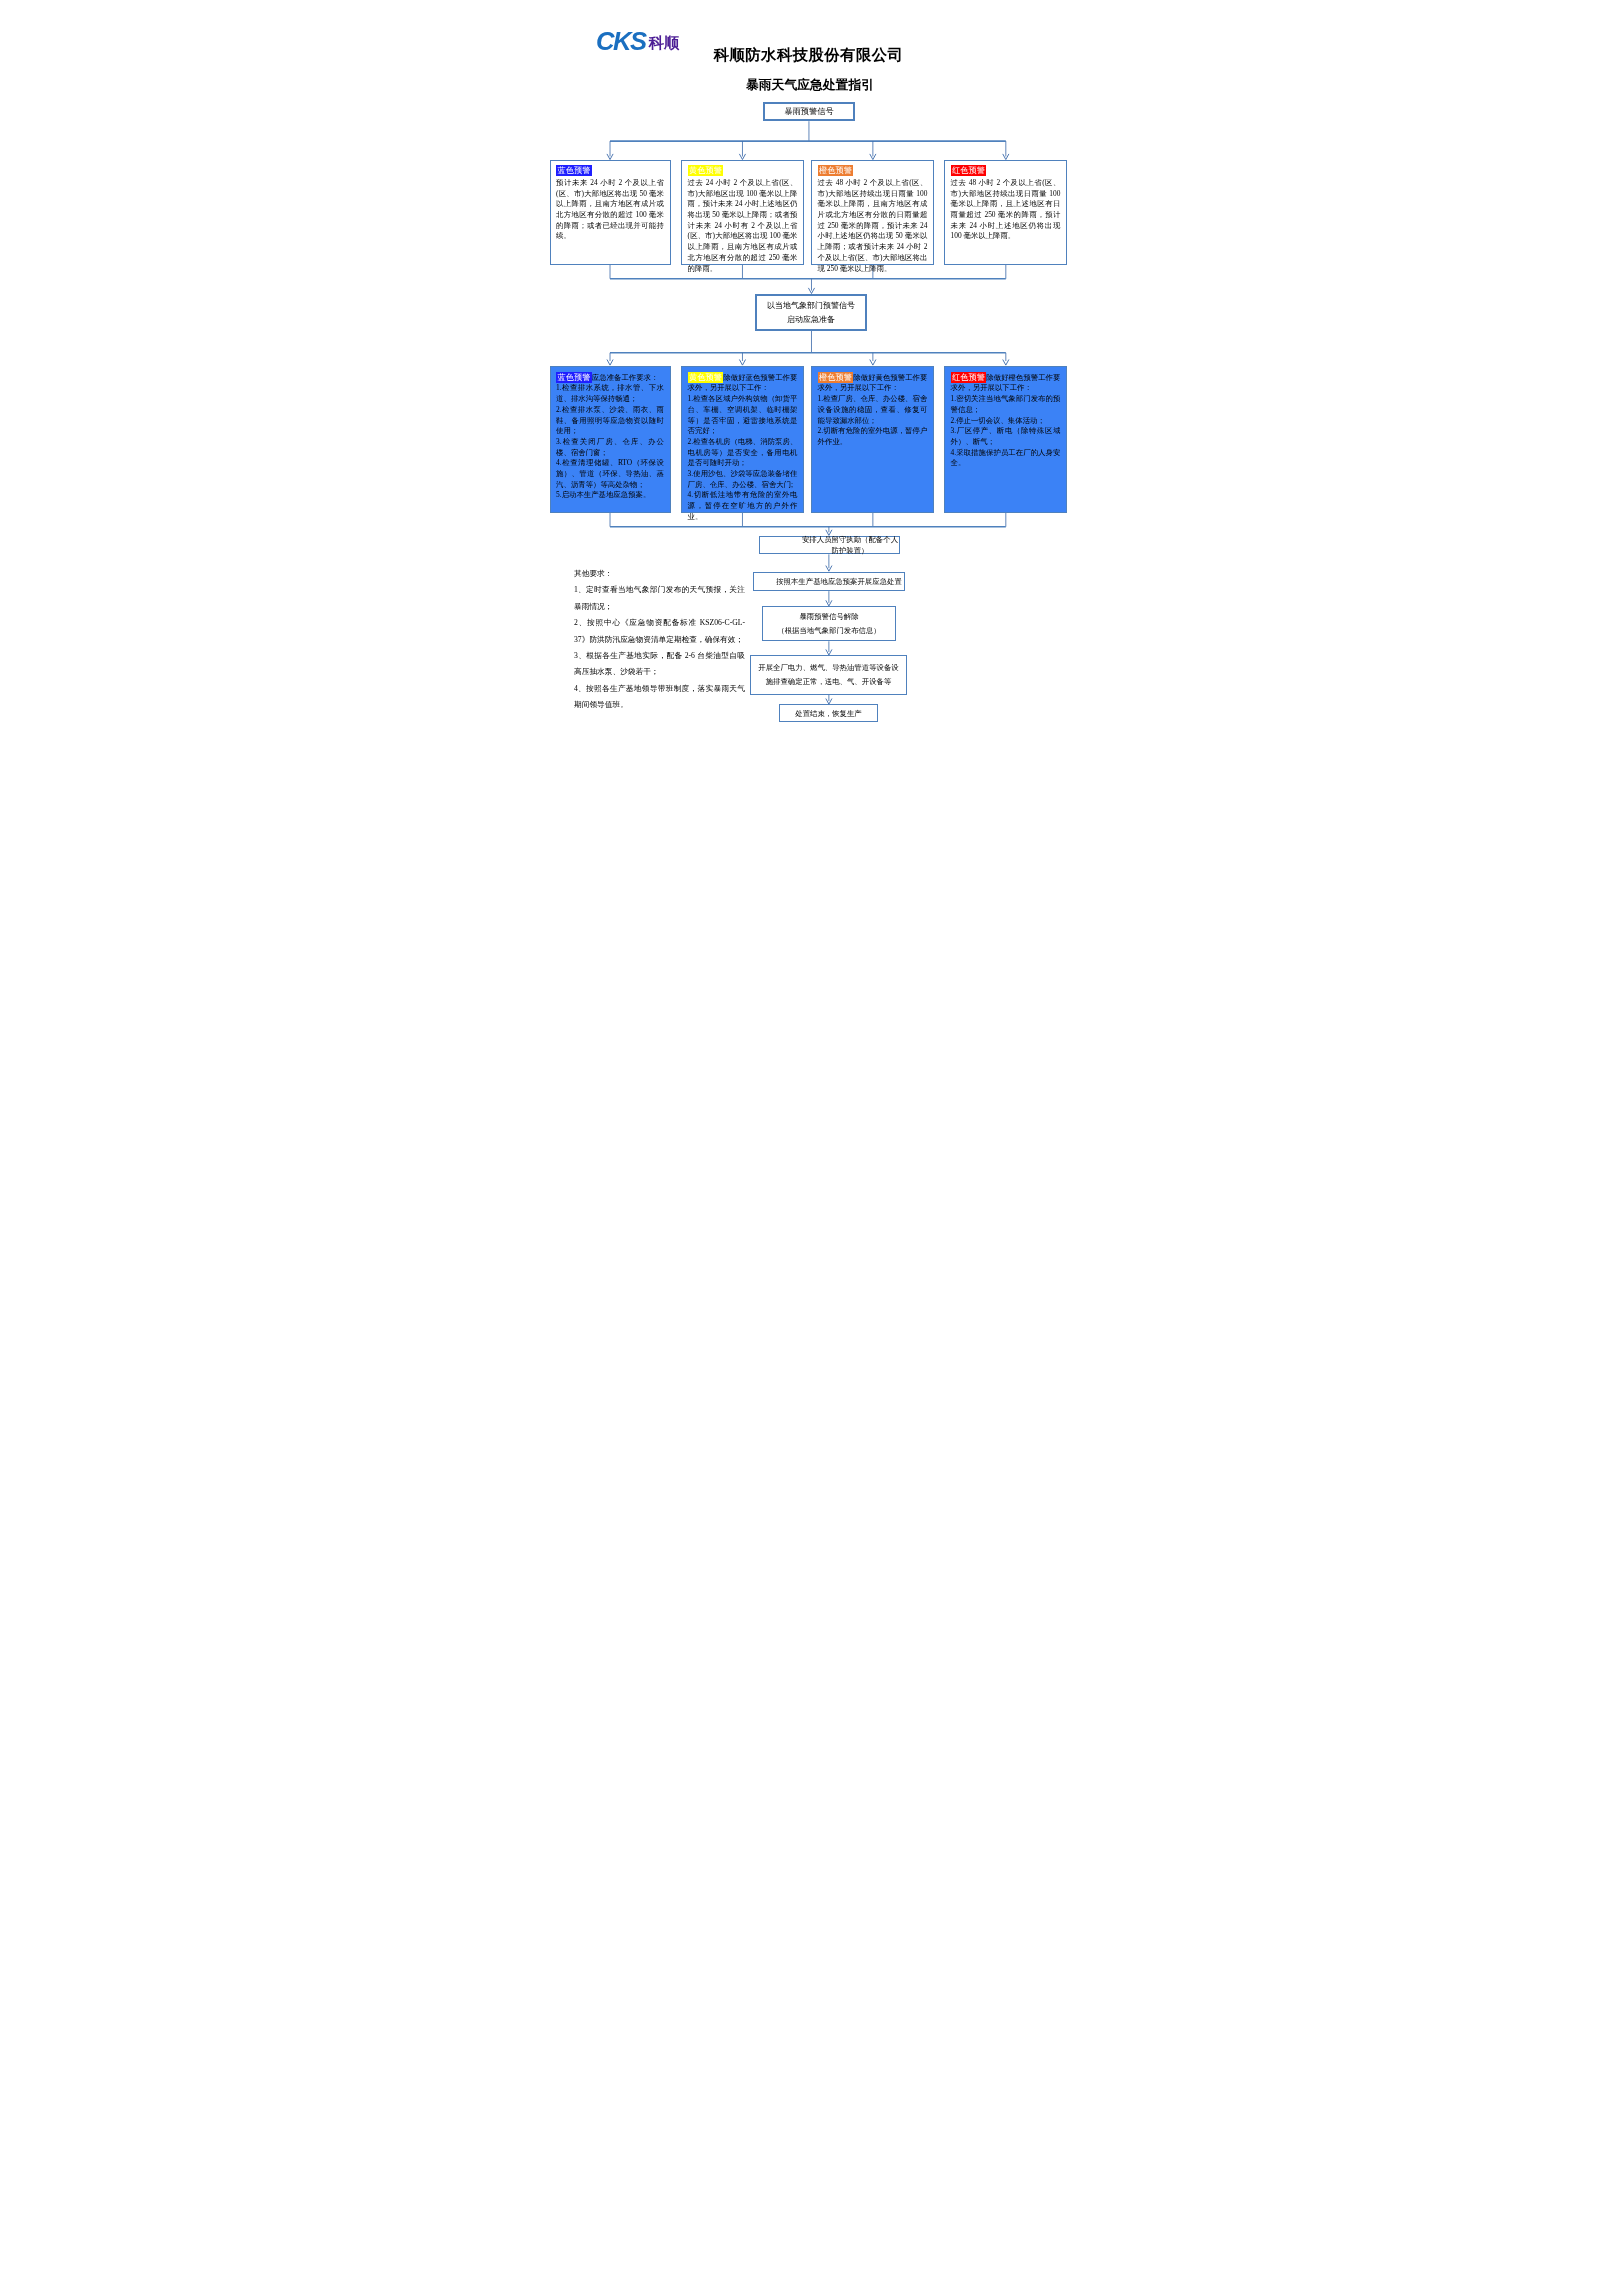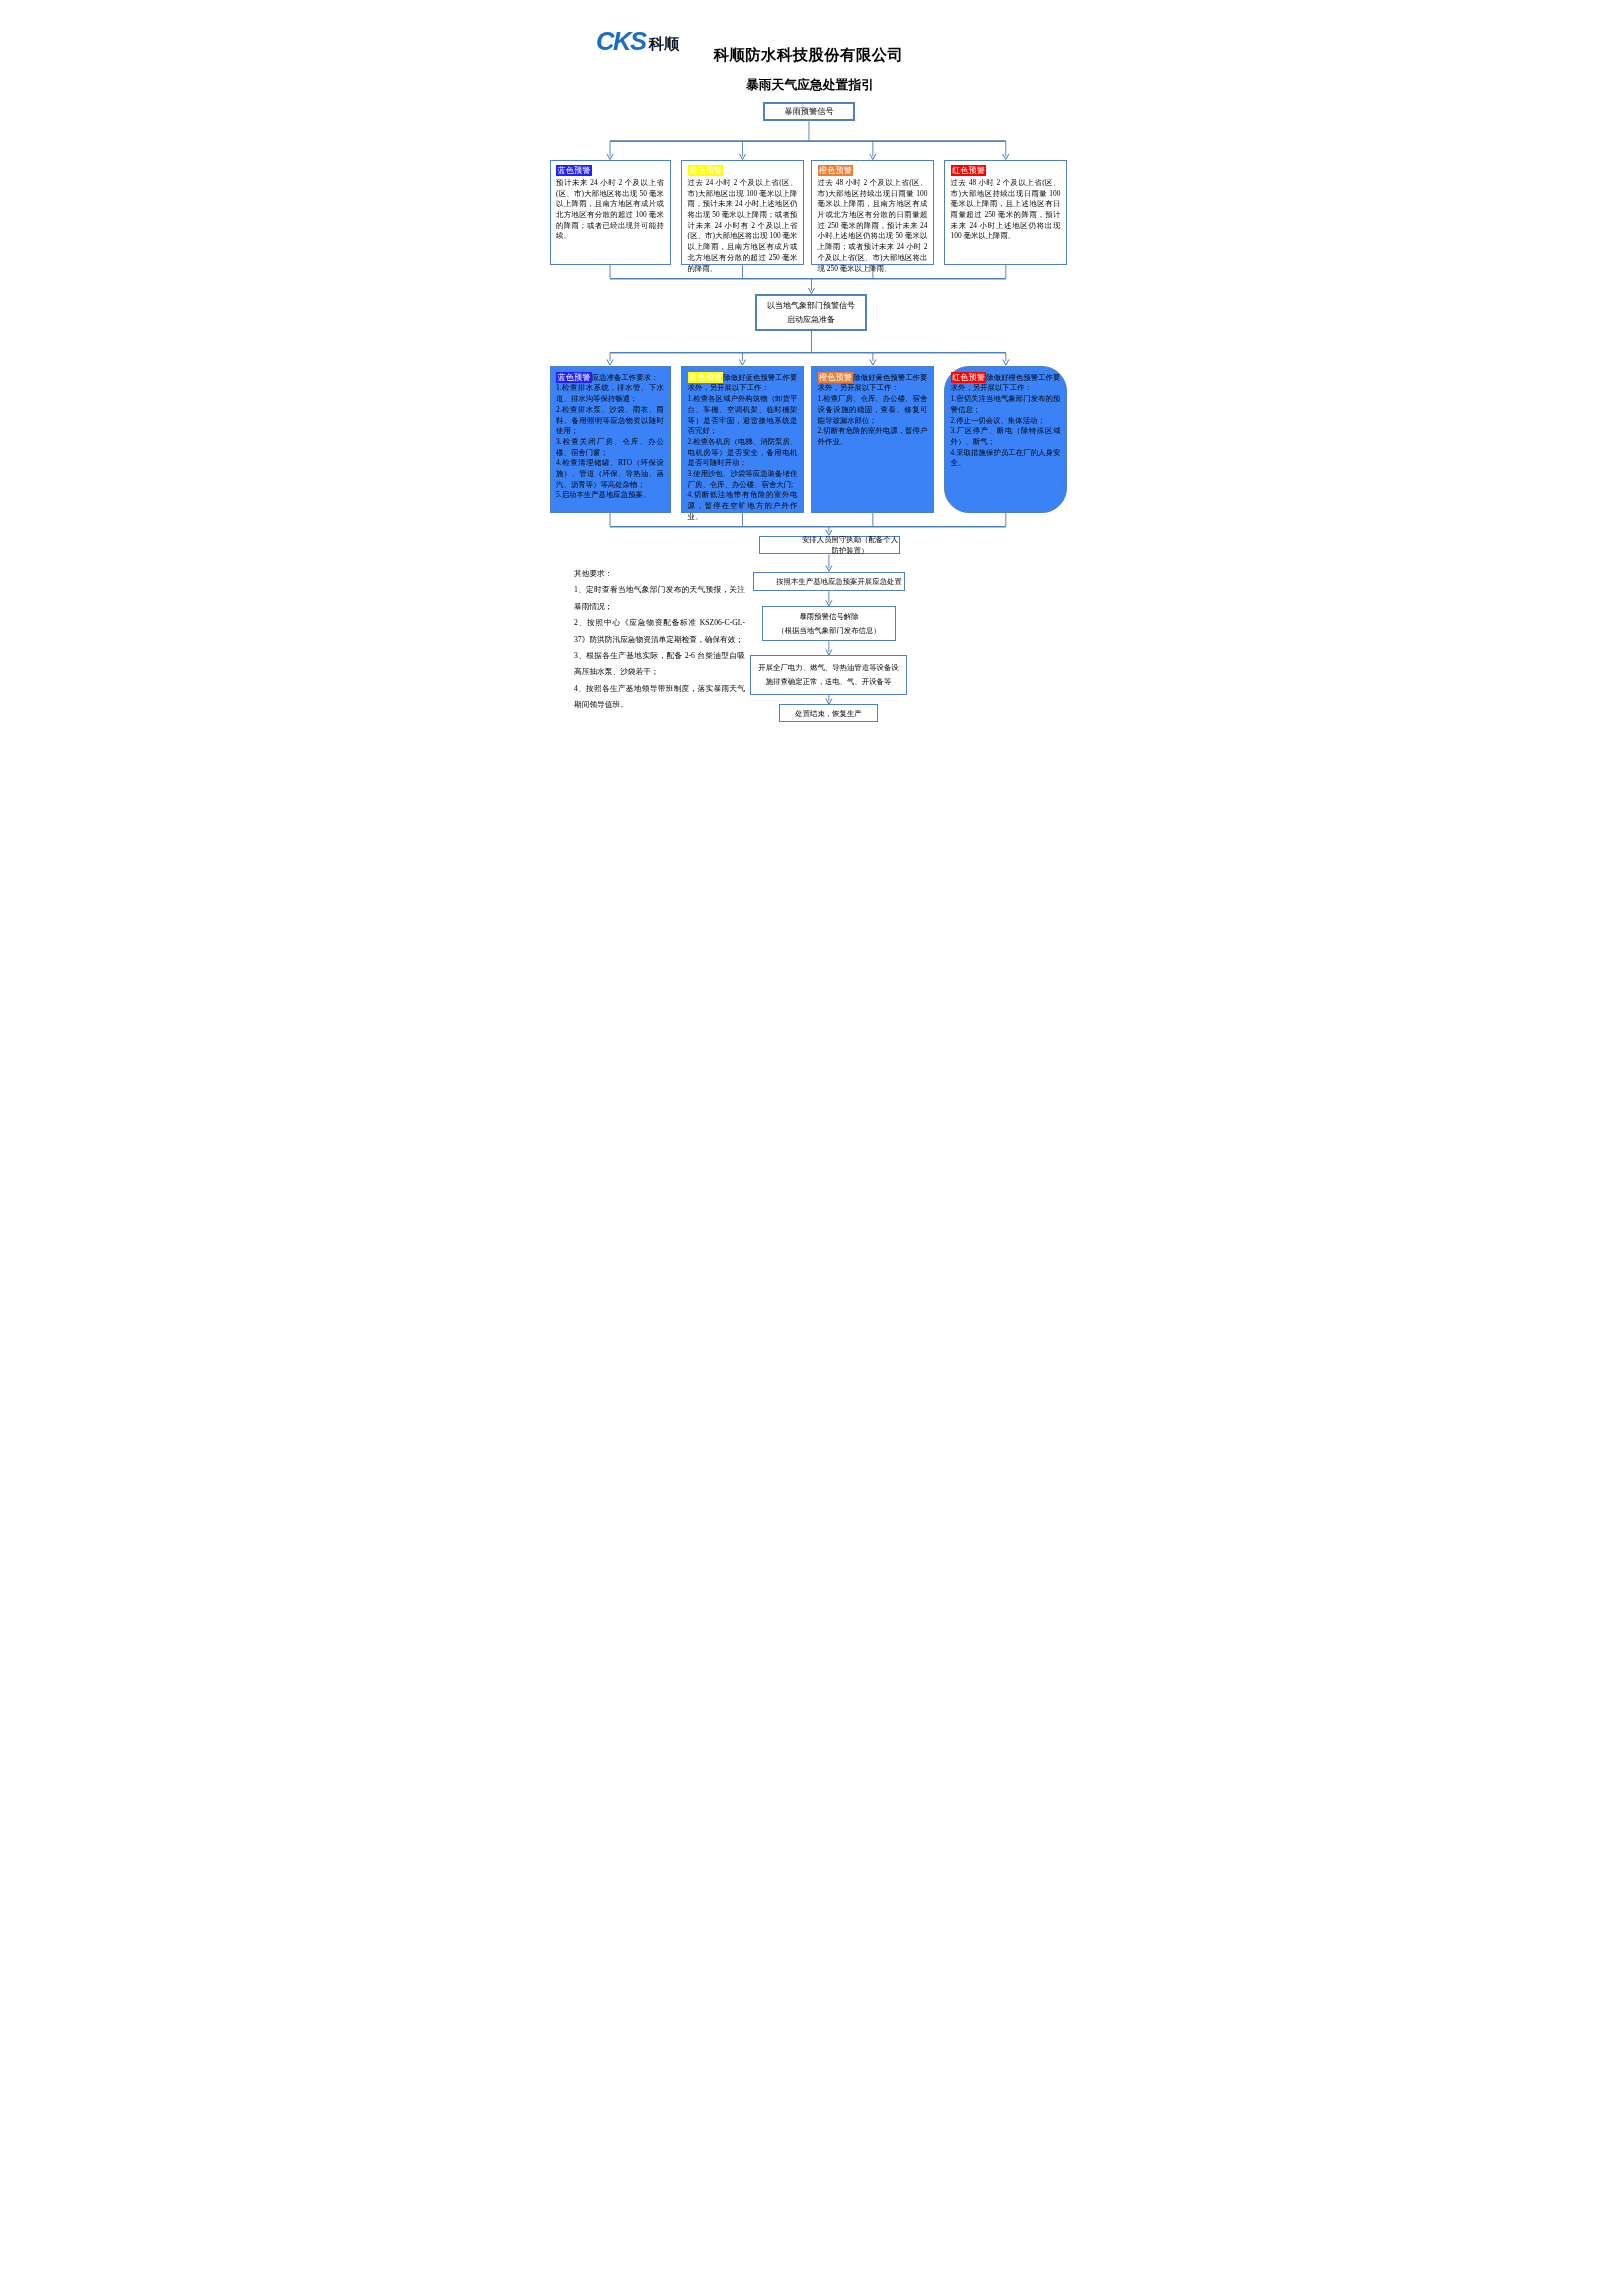--- a/index.html
+++ b/index.html
@@ -5,22 +5,22 @@
   html,body{margin:0;padding:0;background:#ffffff;}
   .page{position:relative;width:573px;height:810px;margin:0 auto;background:#fff;
         font-family:"Liberation Serif","DejaVu Serif",serif;color:#000;overflow:hidden;}
   svg.wires{position:absolute;left:0;top:0;pointer-events:none;}
   .ln{stroke:#3e6cab;stroke-width:1.6;fill:none;}
   .hl{stroke:#4f81bd;stroke-width:3;fill:none;}
   .ah{stroke:#3e6cab;stroke-width:1.8;fill:none;}
   .logo{position:absolute;left:71px;top:26.6px;display:flex;align-items:flex-end;}
   .logo-cks{font-family:"Liberation Sans","DejaVu Sans",sans-serif;font-style:italic;font-weight:bold;
             font-size:25.6px;line-height:29px;letter-spacing:-1.5px;color:#1b6fc0;}
-  .logo-brand{font-family:Liberation Serif, serif;font-weight:bold;
-              font-size:15.3px;line-height:22.5px;color:#0f172a;margin-left:3.1px;}
+  .logo-brand{font-family:Liberation Mono, monospace;font-weight:bold;
+              font-size:15.3px;line-height:22.5px;color:#4c1d95;margin-left:3.1px;}
   .title{position:absolute;left:0;top:45px;width:567px;text-align:center;
          font-size:15.3px;font-weight:bold;letter-spacing:0.5px;}
   .subtitle{position:absolute;left:0;top:77px;width:570px;text-align:center;
             font-size:12.8px;font-weight:bold;}
   .cbox{position:absolute;box-sizing:border-box;background:#fff;border:1.5px solid #4f81bd;
         display:flex;flex-direction:column;align-items:center;justify-content:center;
         text-align:center;font-size:7.4px;line-height:11.2px;}
   .cbox.b4{border-width:2px;}
   .wbox{position:absolute;top:160px;height:105px;box-sizing:border-box;background:#fff;
         border:1.5px solid #4f81bd;padding:3.6px 5.6px 3.1px 5.6px;font-size:7.4px;line-height:10.7px;}
@@ -139,21 +139,21 @@
         <div class="prep-item">4.切断低洼地带有危险的室外电源，暂停在空旷地方的户外作业。</div>
       </div>
   </div>
   <div class="pbox" style="left:286px;width:123px;">
     <div class="pintro"><span class="tag" style="background-color: rgb(237, 125, 49);">橙色预警</span><span>除做好黄色预警工作要求外，另开展以下工作：</span></div>
     <div>
         <div class="prep-item">1.检查厂房、仓库、办公楼、宿舍设备设施的稳固，查看、修复可能导致漏水部位；</div>
         <div class="prep-item">2.切断有危险的室外电源，暂停户外作业。</div>
       </div>
   </div>
-  <div class="pbox" style="left:419px;width:123px;border-radius:25px;">
+  <div class="pbox" style="left:419px;width:123px;">
     <div class="pintro"><span class="tag" style="background-color: rgb(255, 0, 0);">红色预警</span><span>除做好橙色预警工作要求外，另开展以下工作：</span></div>
     <div>
         <div class="prep-item">1.密切关注当地气象部门发布的预警信息；</div>
         <div class="prep-item">2.停止一切会议、集体活动；</div>
         <div class="prep-item">3.厂区停产、断电（除特殊区域外）、断气；</div>
         <div class="prep-item">4.采取措施保护员工在厂的人身安全。</div>
       </div>
   </div>
 
   <div class="cbox" style="left:234px;top:536px;width:141px;height:18.4px;padding-left:41px;">安排人员留守执勤（配备个人防护装置）</div>

